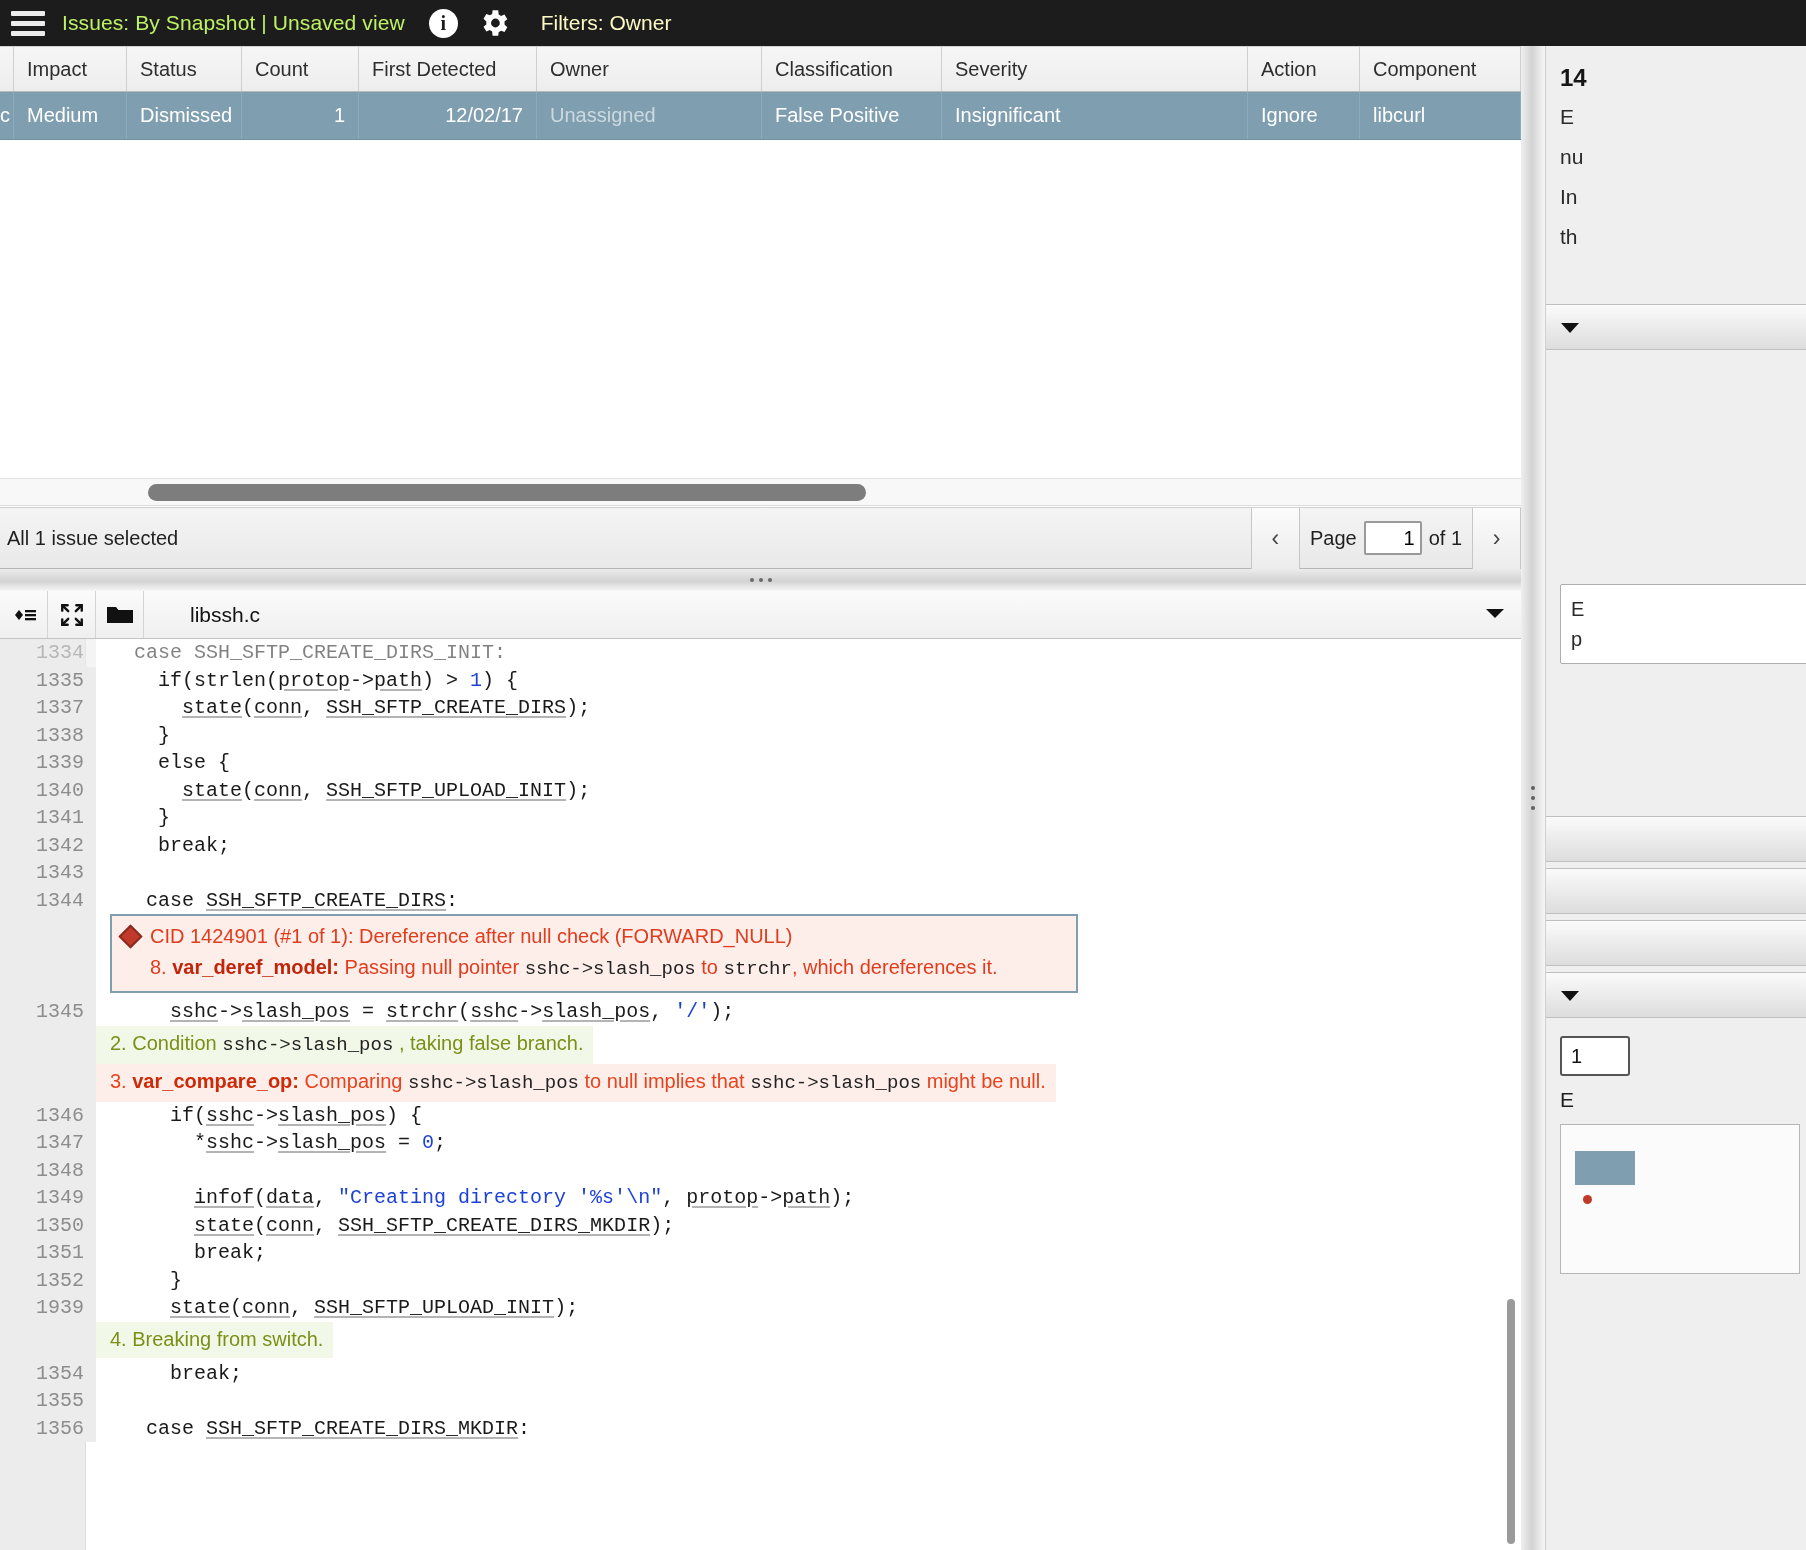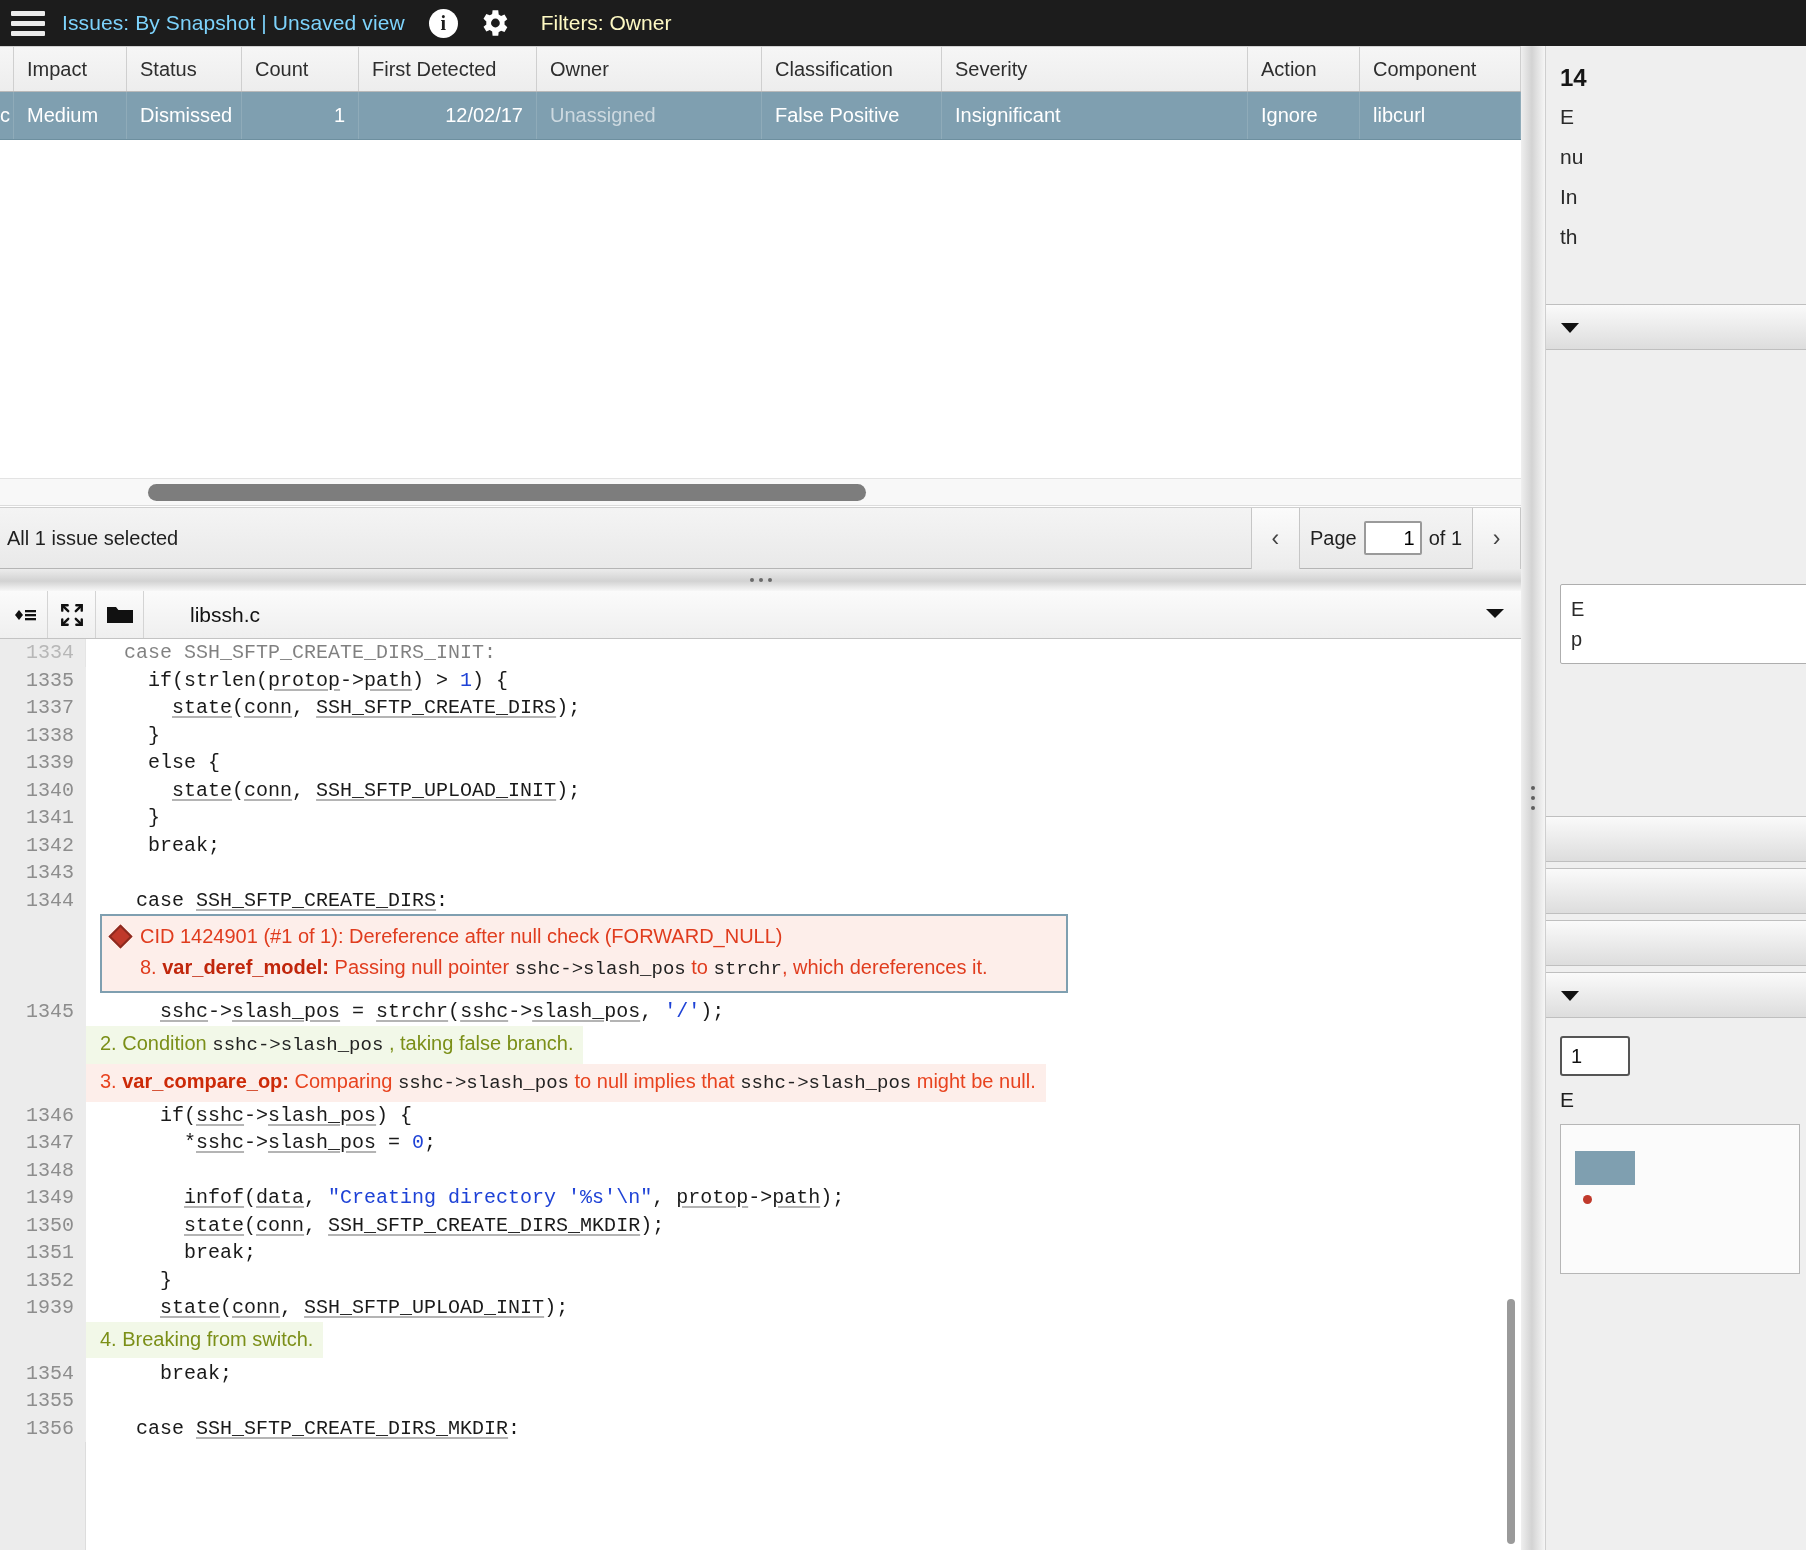--- a/index.html
+++ b/index.html
@@ -13,21 +13,21 @@
 
   
   .topbar {
     position: absolute; left: 0; top: 0; width: 1806px; height: 46px;
     background: #1c1c1c;
     display: flex; align-items: center; gap: 0px;
   }
   .hamburger { width: 52px; height: 46px; display:flex; flex-direction:column;
     justify-content:center; align-items:center; gap:5px; cursor:pointer; padding-left:4px;}
   .hamburger i { display:block; width: 34px; height: 5px; background:#ececec; border-radius:1px;}
-  .topbar-title { color:#7dd3fc; font-size:21px; letter-spacing:0.1px; margin-left:10px; white-space:nowrap;}
+  .topbar-title { color:#bef264; font-size:21px; letter-spacing:0.1px; margin-left:10px; white-space:nowrap;}
   .icon-circle {
     width:29px; height:29px; border-radius:50%; background:#ffffff; color:#1c1c1c;
     display:inline-flex; align-items:center; justify-content:center;
     font-size:20px; font-weight:bold; font-family:"Liberation Serif", serif;
     margin-left:24px; cursor:pointer; flex:none;
   }
   .gear { margin-left:19px; cursor:pointer; display:inline-flex; flex:none;}
   .filters-label { color:#fef9c3; font-size:21px; margin-left:30px; white-space:nowrap;}
 
   
@@ -135,21 +135,21 @@
     background:#ececec; border-right:1px solid #dddddd;
   }
   .code-scroll-col {
     position:absolute; right:0; top:0; width:22px; height:911px;
     background:#ffffff;
   }
   .code-scroll-thumb {
     position:absolute; right:6px; top:660px; width:8px; height:245px;
     background:#9a9a9a; border-radius:4px;
   }
-  .lines { position:absolute; left:0; top:0; width:1499px; }
+  .lines { position:absolute; left:0; top:0; width:1499px;padding-left:10px; }
   .line {
     display:flex; align-items:flex-start; min-height:27.5px; position:relative;
   }
   .ln {
     width:86px; flex:none; text-align:right; padding-right:12px;
     font-family:"Liberation Mono", monospace; font-size:20px; color:#8d8d8d;
     line-height:27.5px; background:#ececec; user-select:none;
   }
   .src {
     flex:1; font-family:"Liberation Mono", monospace; font-size:20px;

